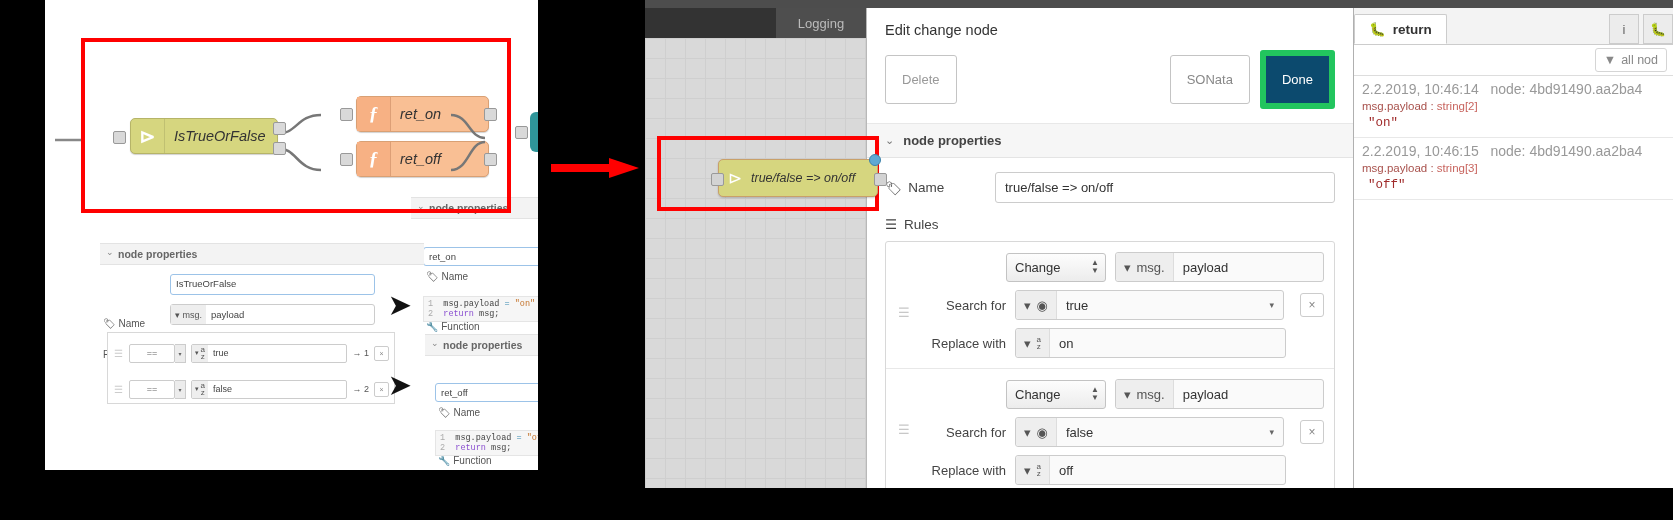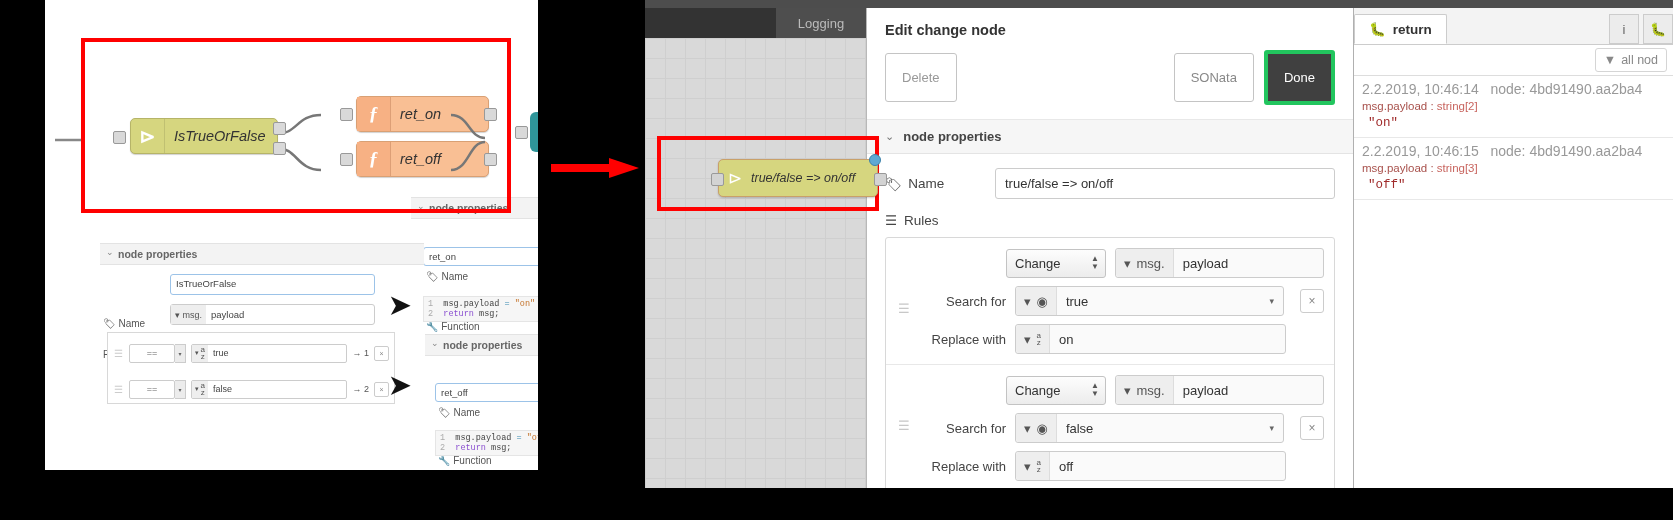--- a/index.html
+++ b/index.html
@@ -57,26 +57,26 @@
       border:1px solid #c9a06a;border-radius:5px;display:flex;align-items:center;box-sizing:border-box;
       box-shadow:0 1px 2px rgba(0,0,0,.2);}
   #chgnode .ico{width:32px;height:100%;display:flex;align-items:center;justify-content:center;color:#fff;font-size:17px;}
   #chgnode .lbl{flex:1;font-style:italic;font-size:12.5px;color:#333;white-space:nowrap;}
   .dotblue{position:absolute;width:10px;height:10px;border-radius:50%;background:#5fa8d3;border:1px solid #3d82aa;}
   .portgray{position:absolute;width:11px;height:11px;background:#d3d3d3;border:1px solid #999;border-radius:2px;}
 
   
   #dialog{position:absolute;left:221px;top:8px;width:487px;height:480px;background:#fff;
       border-left:1px solid #b8b8b8;box-sizing:border-box;}
-  #dlg-title{font-size:14.5px;font-weight:bold;color:#333;padding:14px 18px 12px 18px;}
+  #dlg-title{font-size:14.5px;font-weight:normal;color:#333;padding:14px 18px 12px 18px;}
   #dlg-btns{display:flex;align-items:center;padding:0 18px 14px 18px;border-bottom:1px solid #e8e8e8;}
   .btn{font-size:13px;border-radius:3px;padding:16px 16px;box-sizing:border-box;cursor:pointer;}
   .btn-del{background:#fff;border:1px solid #c4c4c4;color:#999;}
   .btn-cancel{background:#fff;border:1px solid #c4c4c4;color:#888;}
-  .btn-done{background:#404040;border:4px solid #22c55e;color:#fff;}
+  .btn-done{background:#0c4a6e;border:6px solid #22c55e;color:#fff;}
   #dlg-np{background:#f6f6f6;border-bottom:1px solid #e4e4e4;padding:9px 18px;font-size:13px;
       font-weight:bold;color:#444;display:flex;align-items:center;gap:9px;}
   #dlg-body{padding:14px 18px 0 18px;}
   .row{display:flex;align-items:center;margin-bottom:13px;}
   .rlabel{font-size:13.5px;color:#444;display:flex;align-items:center;gap:6px;}
   .bigin{flex:1;background:#fff;border:1px solid #ccc;border-radius:3px;font-size:13px;color:#333;
       padding:7px 9px;box-sizing:border-box;}
   #ruleslabel{font-size:13.5px;color:#444;display:flex;align-items:center;gap:7px;margin-bottom:9px;}
   #rulesbox{border:1px solid #d8d8d8;border-radius:3px;padding:10px 0 6px 0;}
   .rule{position:relative;padding:0 10px 10px 10px;}

